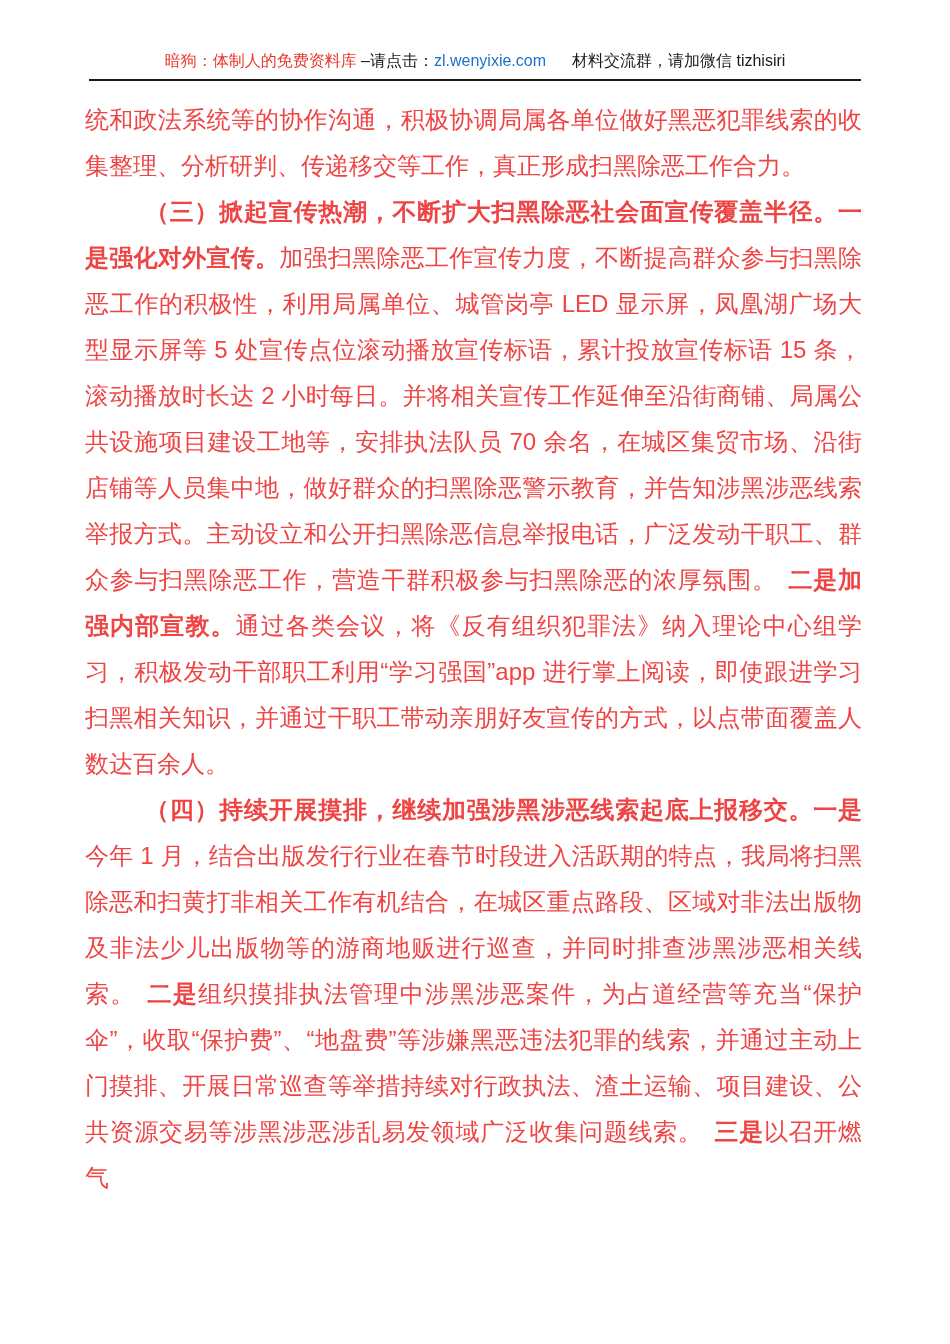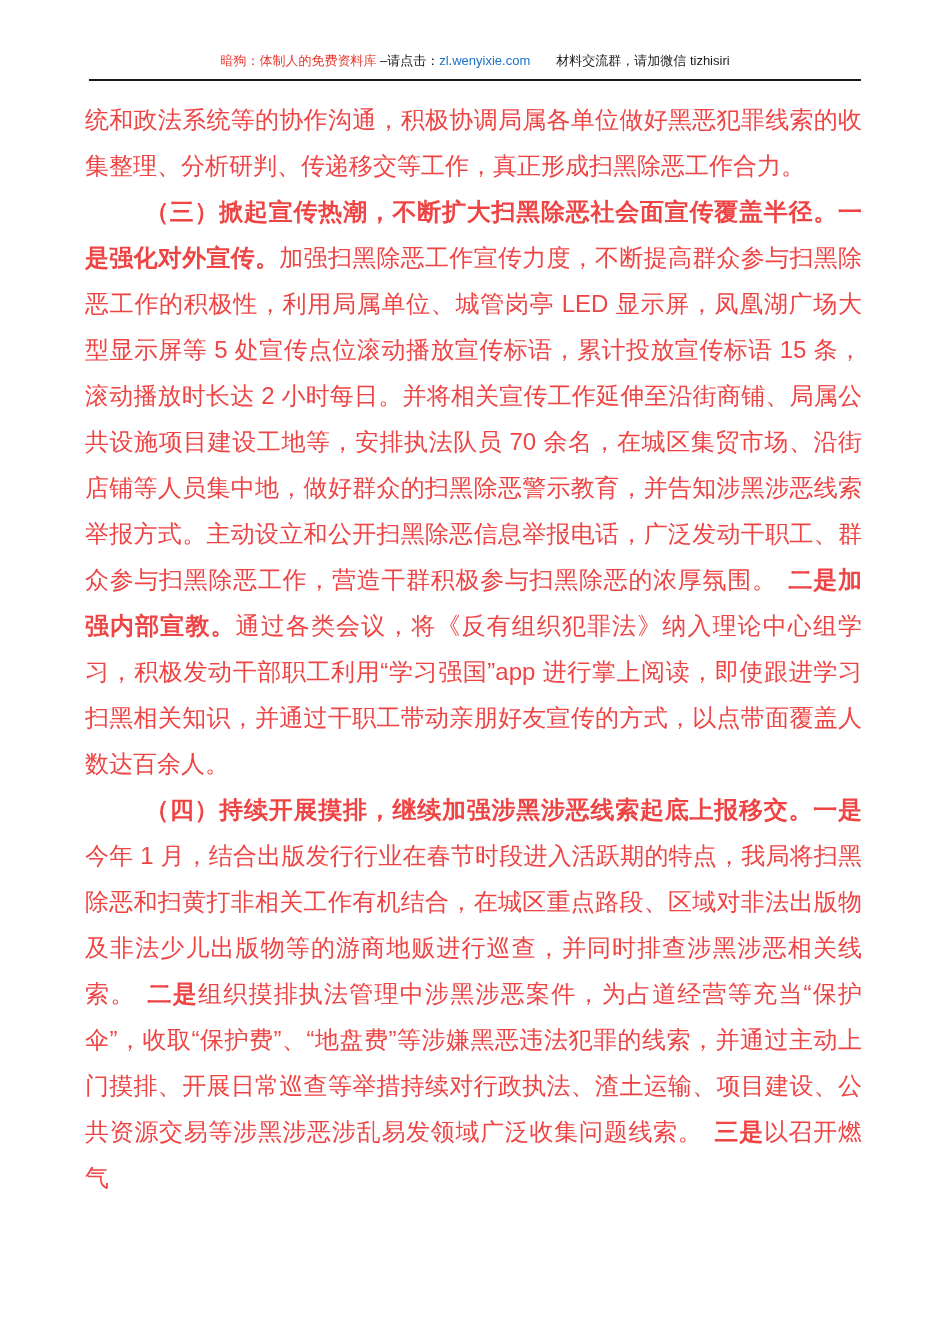--- a/index.html
+++ b/index.html
@@ -10,21 +10,21 @@
     background: #ffffff;
     overflow: hidden;
     font-family: "Liberation Sans", "DejaVu Sans", sans-serif;
   }
   .doc-header {
     position: absolute;
     top: 48px;
     left: 89px;
     width: 772px;
     text-align: center;
-    font-size: 13px;
+    font-size: 16px;
     line-height: 26px;
     white-space: nowrap;
     padding-bottom: 5px;
     border-bottom: 2px solid #1a1a1a;
   }
   .doc-header .brand { font-weight: 400; }
   .doc-header .link { text-decoration: none; }
   .doc-header .group-note { margin-left: 26px; }
   .doc-body {
     position: absolute;

